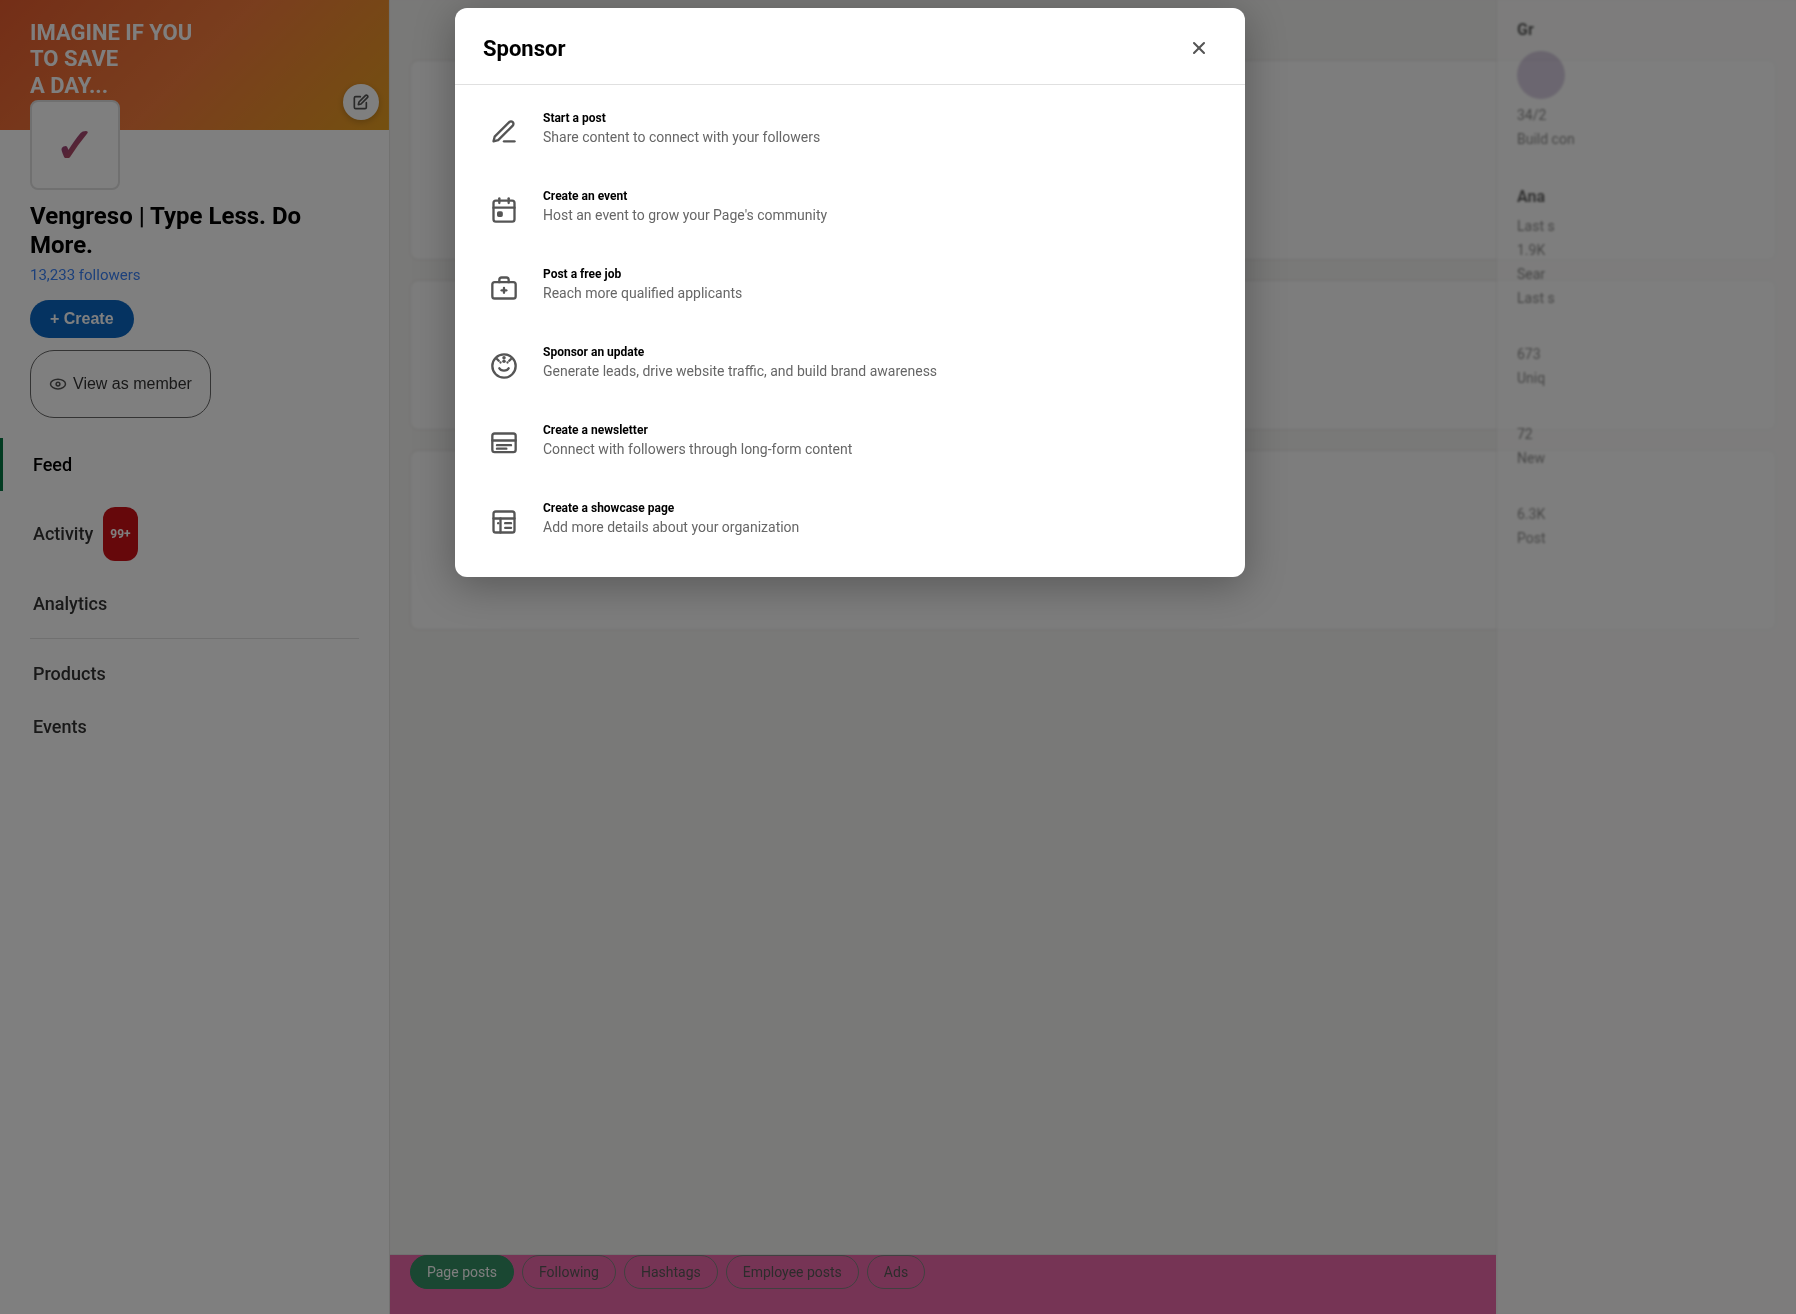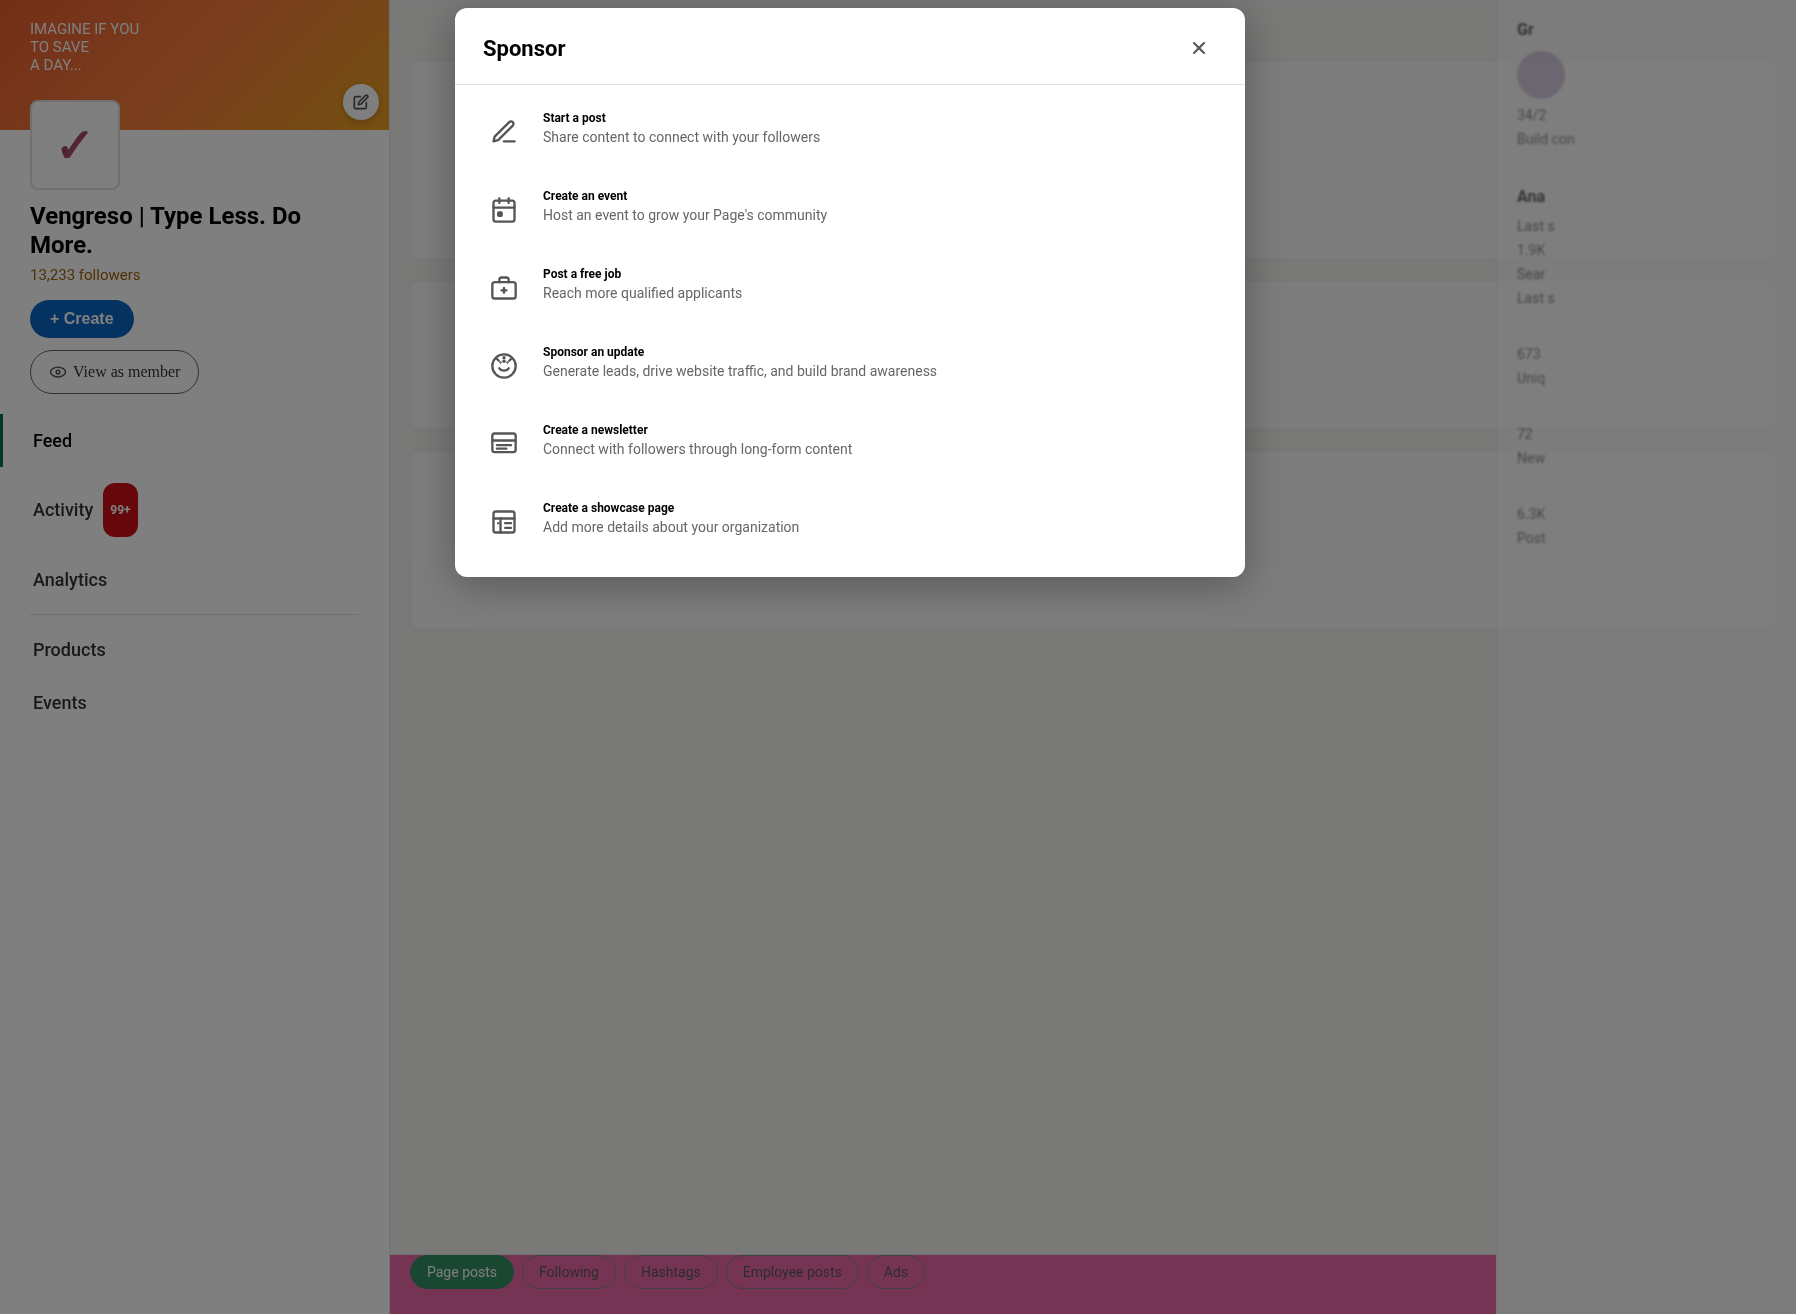--- a/index.html
+++ b/index.html
@@ -30,22 +30,22 @@
       background: linear-gradient(135deg, #e85d2f 0%, #f47c3c 50%, #e8a020 100%);
       position: relative;
       overflow: hidden;
     }
 
     .banner-text {
       position: absolute;
       top: 20px;
       left: 30px;
       color: white;
-      font-size: 15px;
-      font-weight: 400;
+      font-size: 22px;
+      font-weight: 700;
       line-height: 1.2;
       text-transform: uppercase;
     }
 
     .edit-btn {
       position: absolute;
       bottom: 10px;
       right: 10px;
       width: 36px;
       height: 36px;
@@ -89,21 +89,21 @@
     .company-name {
       font-size: 24px;
       font-weight: 700;
       color: #000;
       line-height: 1.2;
       margin-bottom: 6px;
     }
 
     .followers-count {
       font-size: 15px;
-      color: #a16207;
+      color: #3b82f6;
       margin-bottom: 16px;
     }
 
     .create-btn {
       display: inline-flex;
       align-items: center;
       gap: 6px;
       background: #0a66c2;
       color: white;
       border: none;
@@ -116,26 +116,25 @@
     }
 
     .view-member-btn {
       display: inline-flex;
       align-items: center;
       gap: 6px;
       background: white;
       color: #333;
       border: 1.5px solid #666;
       border-radius: 24px;
-      padding: 12px 18px;
+      padding: 24px 18px;
       font-size: 16px;
       font-weight: 500;
       cursor: pointer;
       margin-bottom: 20px;
-      font-family: Liberation Serif, serif;
     }
 
     .nav-menu {
       padding: 0;
     }
 
     .nav-item {
       display: flex;
       align-items: center;
       padding: 16px 30px;

